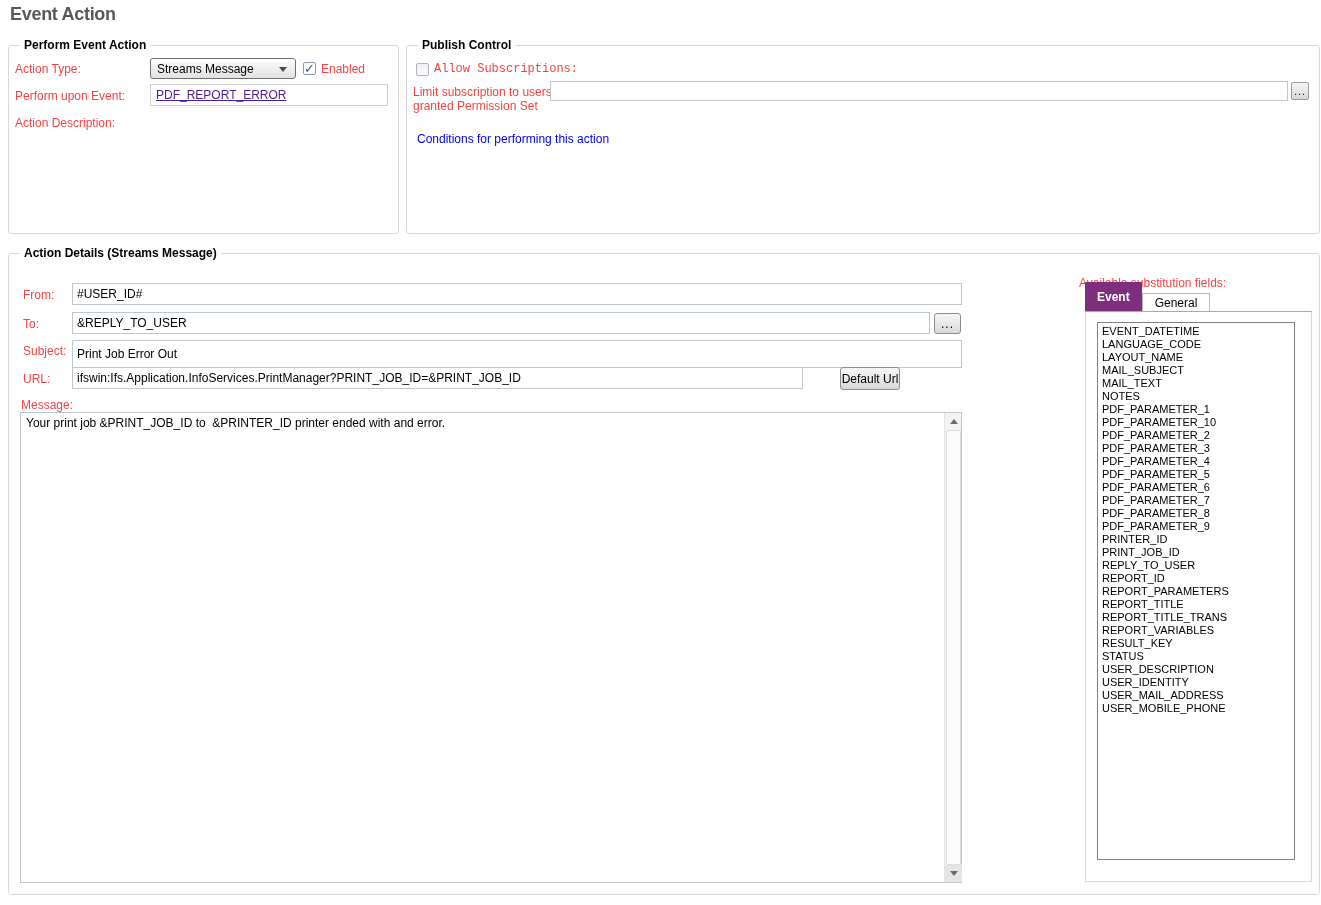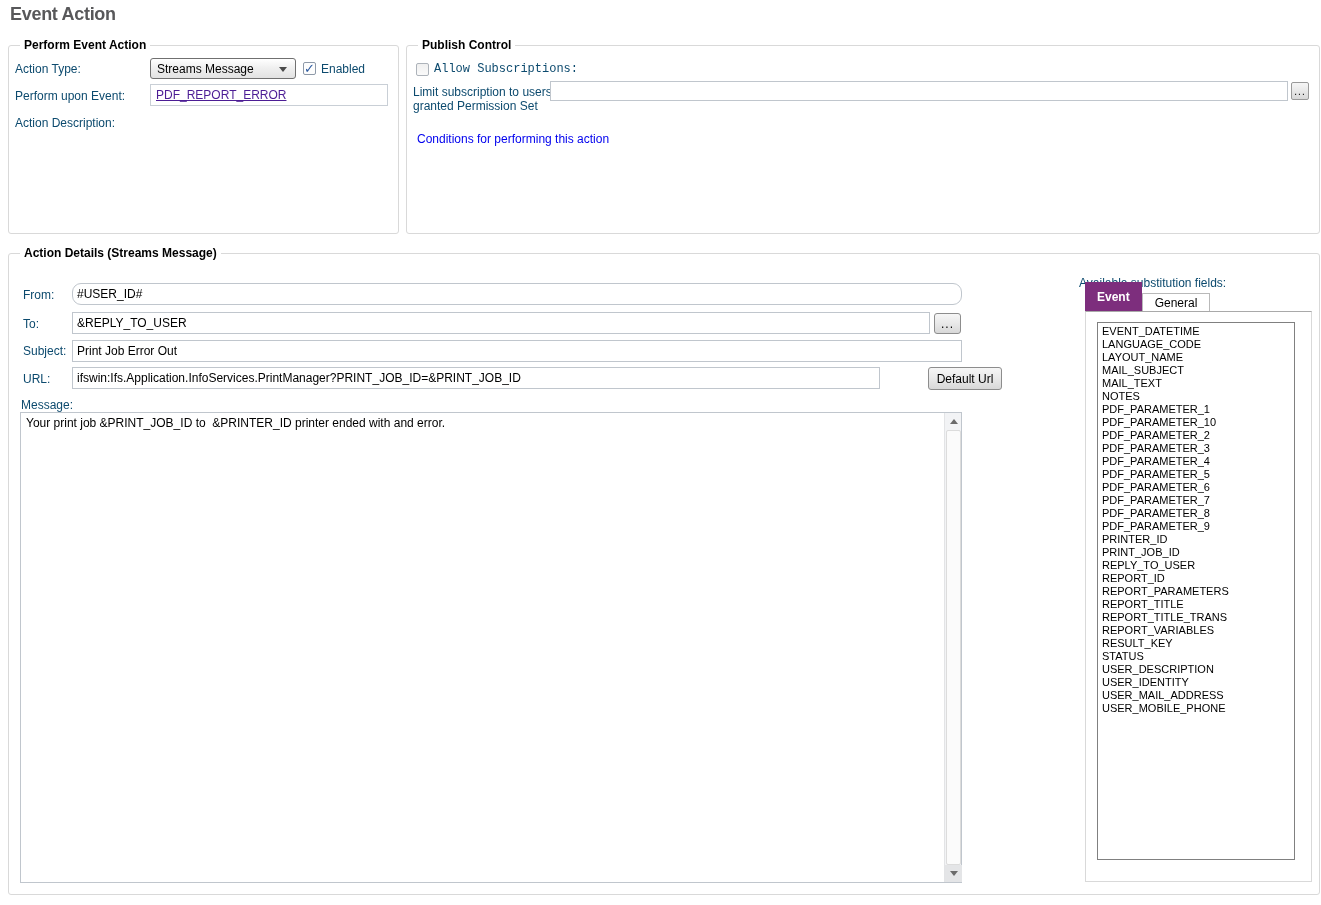--- a/index.html
+++ b/index.html
@@ -4,21 +4,21 @@
 <style>
   html,body{margin:0;padding:0;background:#fff;}
   #app{
     position:relative;width:1321px;height:905px;background:#fff;overflow:hidden;
     font-family:"Liberation Sans","DejaVu Sans",sans-serif;font-size:12px;color:#000;
   }
   .abs{position:absolute;}
   .page-title{font-size:18px;font-weight:bold;color:#58585a;letter-spacing:-0.3px;}
   .groupbox{position:absolute;border:1px solid #d9d9d9;border-radius:3px;background:#fff;}
   .legend{position:absolute;top:-8px;left:11px;background:#fff;padding:0 4px;font-weight:bold;font-size:12px;color:#000;white-space:nowrap;}
-  .lbl{position:absolute;font-size:12px;color:#0c4a6e;white-space:nowrap;line-height:14px;}
+  .lbl{position:absolute;font-size:12px;color:#ef4444;white-space:nowrap;line-height:14px;}
   .field{
     position:absolute;border:1px solid #c0c6cd;background:#fff;font-family:"Liberation Sans",sans-serif;
     font-size:12px;color:#000;padding:0 4px;margin:0;box-sizing:border-box;outline:none;
   }
   .textarea{
     position:absolute;border:1px solid #c0c6cd;background:#fff;font-family:"Liberation Sans",sans-serif;
     font-size:12px;color:#000;padding:3px 5px;margin:0;box-sizing:border-box;resize:none;outline:none;overflow:hidden;
   }
   .linkfield{
     position:absolute;border:1px solid #c9cfd6;background:#fff;box-sizing:border-box;
@@ -105,32 +105,32 @@
   <div class="lbl" style="left:413px;top:99px;">granted Permission Set</div>
   <input class="field" style="left: 550px; top: 81px; width: 738px; height: 20px;" value="">
   <button class="btn btn-sm" style="left:1291px;top:82px;width:18px;height:18px;">...</button>
   <div class="link" style="left:417px;top:132px;">Conditions for performing this action</div>
 
   <div class="groupbox" style="left:8px;top:253px;width:1310px;height:640px;">
     <div class="legend">Action Details (Streams Message)</div>
   </div>
 
   <div class="lbl" style="left:23px;top:288px;">From:</div>
-  <input class="field" style="left: 72px; top: 283px; width: 890px; height: 22px; border-radius: 9px;" value="#USER_ID#">
+  <input class="field" style="left: 72px; top: 283px; width: 890px; height: 22px;" value="#USER_ID#">
 
   <div class="lbl" style="left:23px;top:317px;">To:</div>
   <input class="field" style="left: 72px; top: 312px; width: 858px; height: 22px;" value="&amp;REPLY_TO_USER">
   <button class="btn" style="left:934px;top:313px;width:27px;height:21px;letter-spacing:1px;">...</button>
 
   <div class="lbl" style="left:23px;top:344px;">Subject:</div>
-  <input class="field" style="left: 72px; top: 340px; width: 890px; height: 22px;" value="Print Job Error Out">
+  <input class="field" style="left: 72px; top: 340px; width: 890px; height: 28px;" value="Print Job Error Out">
 
   <div class="lbl" style="left:23px;top:372px;">URL:</div>
-  <input class="field" style="left: 72px; top: 367px; width: 808px; height: 22px;" value="ifswin:Ifs.Application.InfoServices.PrintManager?PRINT_JOB_ID=&amp;PRINT_JOB_ID">
-  <button class="btn" style="left:928px;top:367px;width:74px;height:23px;">Default Url</button>
+  <input class="field" style="left: 72px; top: 367px; width: 731px; height: 22px;" value="ifswin:Ifs.Application.InfoServices.PrintManager?PRINT_JOB_ID=&amp;PRINT_JOB_ID">
+  <button class="btn" style="left:840px;top:367px;width:60px;height:23px;">Default Url</button>
 
   <div class="lbl" style="left:21px;top:398px;">Message:</div>
   <textarea class="textarea" style="left: 20px; top: 412px; width: 942px; height: 471px; padding-right: 22px;" spellcheck="false">Your print job &amp;PRINT_JOB_ID to  &amp;PRINTER_ID printer ended with and error.</textarea>
   <div class="sb" style="left:944px;top:413px;height:469px;">
     <div class="btnbox up">
         <div class="tri-up"></div>
       </div>
     <div class="thumb"></div>
     <div class="btnbox down">
         <div class="tri-down"></div>

